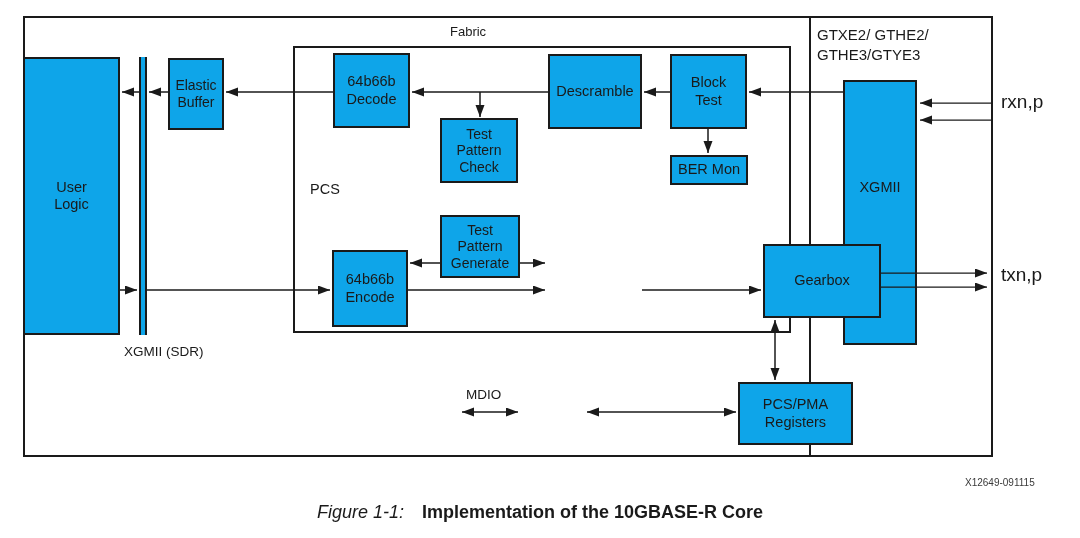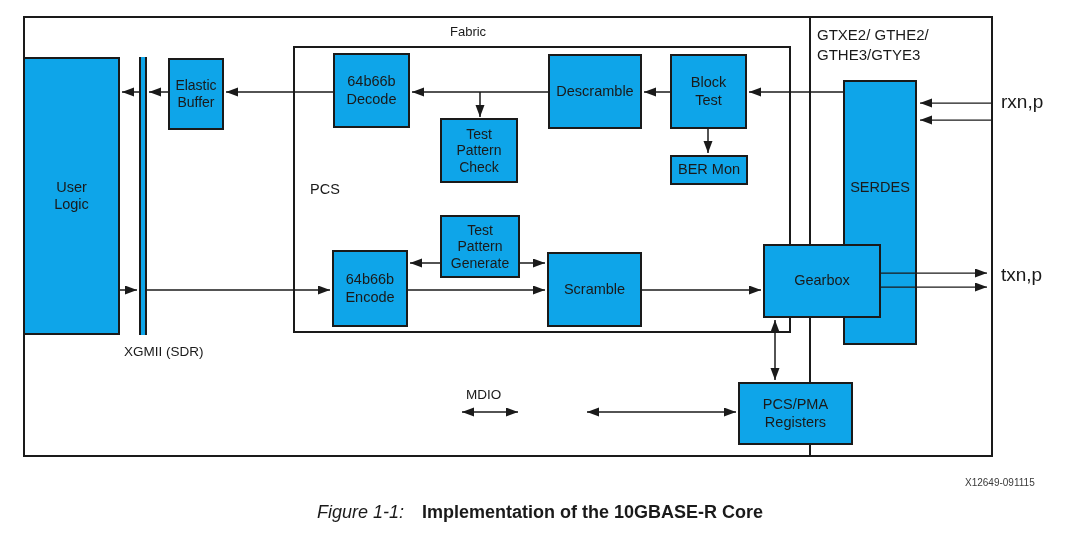--- a/index.html
+++ b/index.html
@@ -112,26 +112,23 @@
     <span>Test
 Pattern
 Generate</span>
   </div>
 
   <div class="box" style="left:332px;top:250px;width:76px;height:77px;">
     <span>64b66b
 Encode</span>
   </div>
 
-  <div class="box" style="left:547px;top:252px;width:95px;height:75px;">
-    <span>Scramble</span>
-  </div>
 
   <div class="box" style="left:843px;top:80px;width:74px;height:265px;align-items:flex-start;">
-    <span style="position:absolute;left:0;top:97px;width:100%;text-align:center;">SERDES</span>
+    <span style="position:absolute;left:0;top:97px;width:100%;text-align:center;">XGMII</span>
   </div>
 
   <div class="box" style="left:763px;top:244px;width:118px;height:74px;">
     <span>Gearbox</span>
   </div>
 
 
   <div class="box" style="left:738px;top:382px;width:115px;height:63px;">
     <span>PCS/PMA
 Registers</span>

